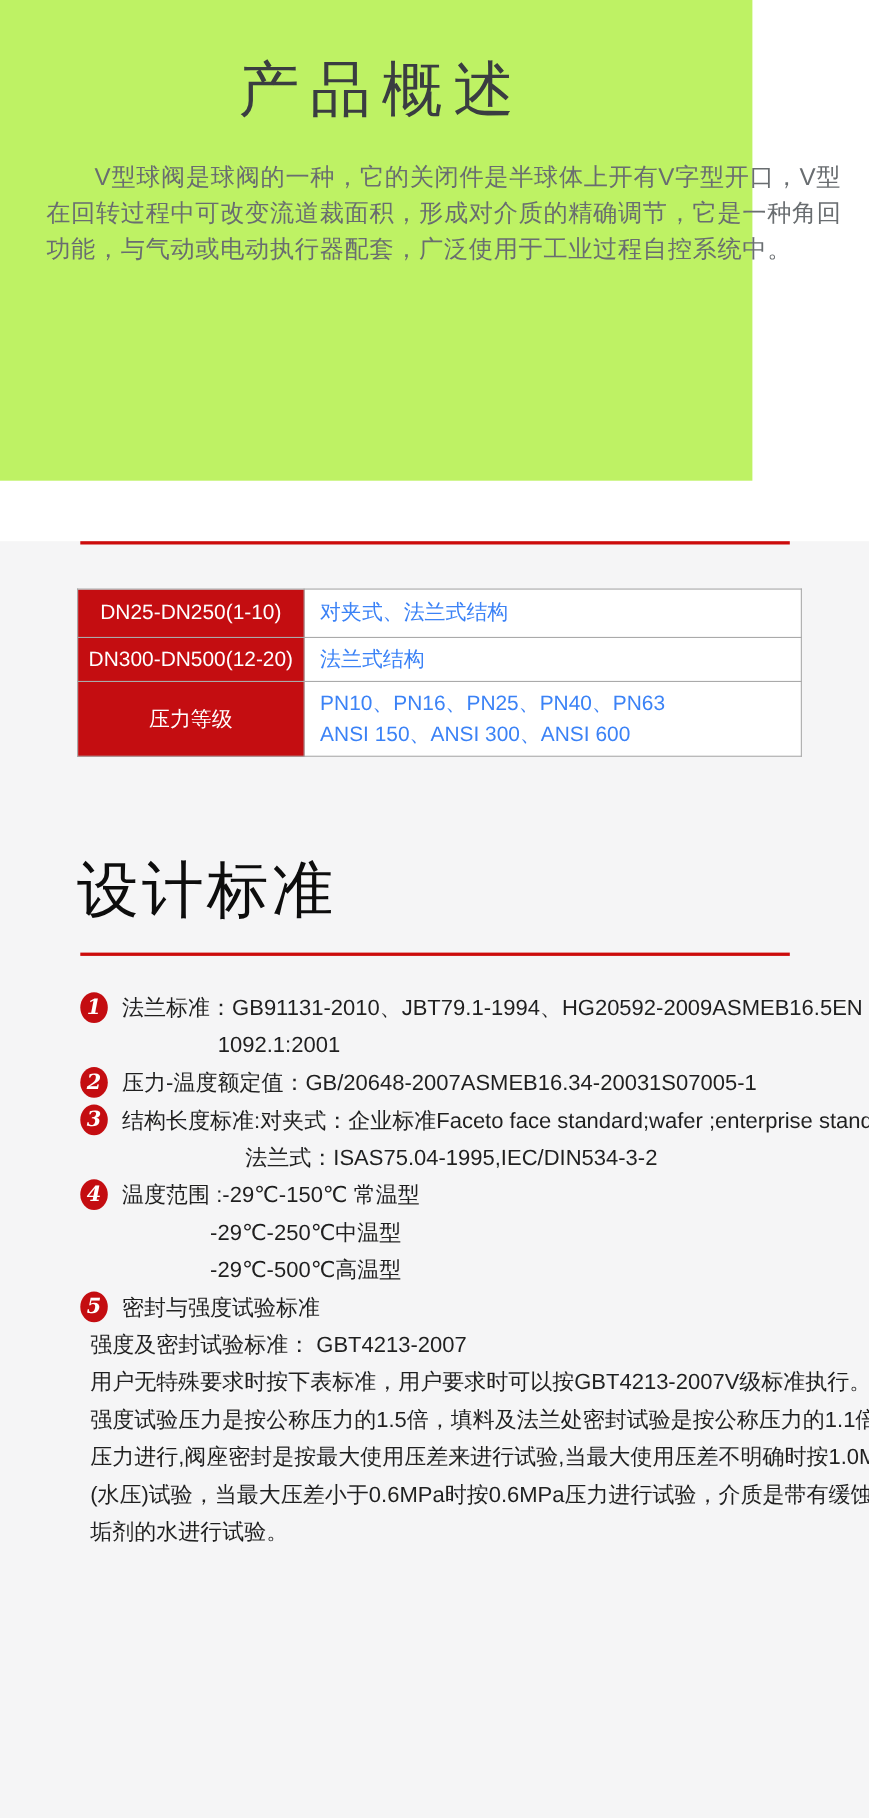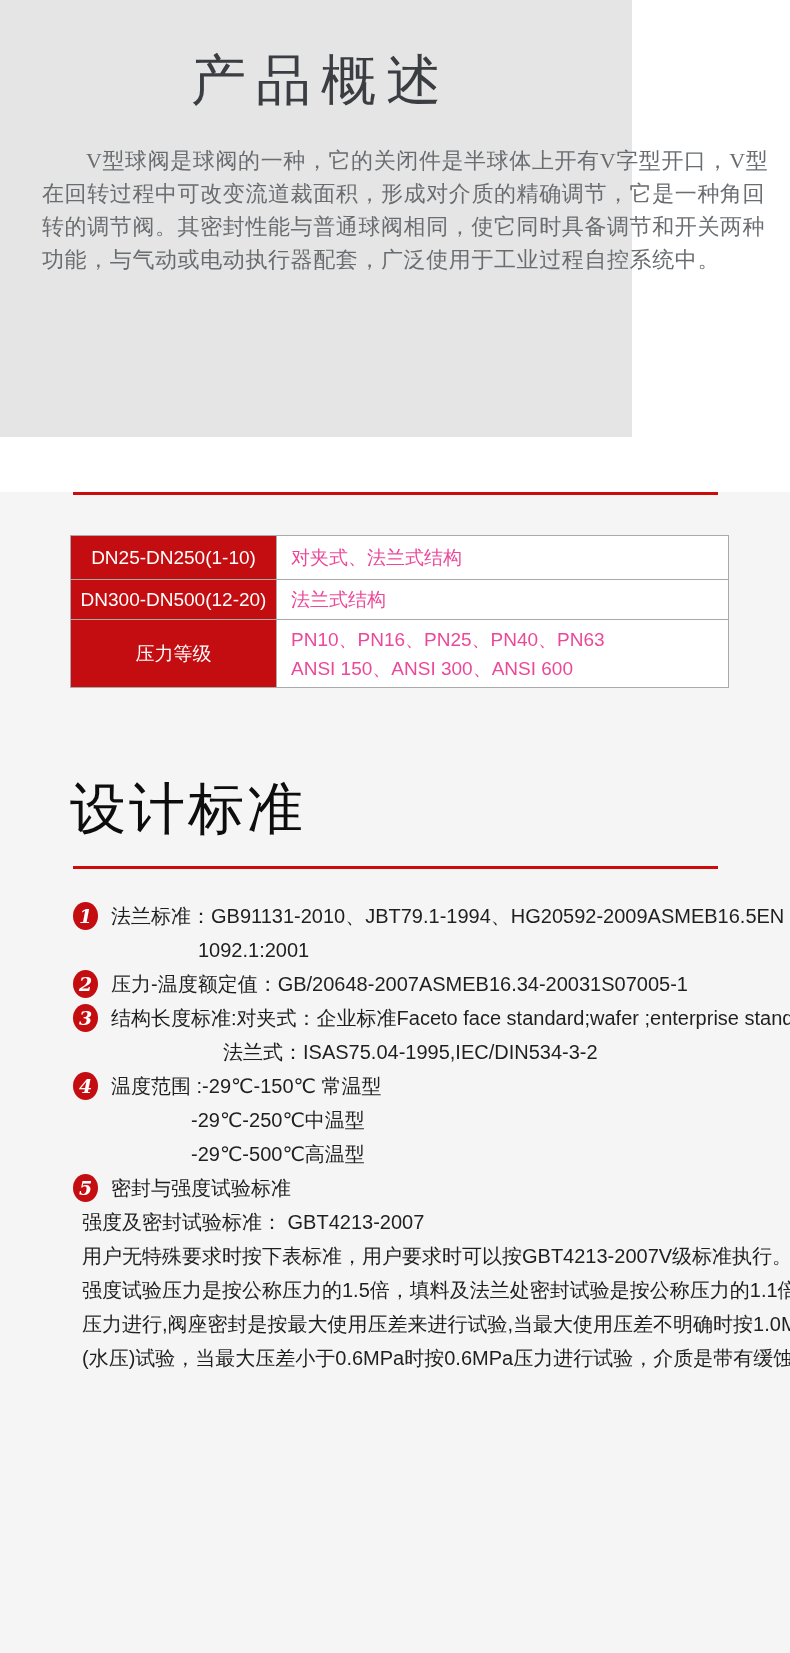--- a/index.html
+++ b/index.html
@@ -6,21 +6,21 @@
   html,body { width:790px; }
   body {
     height:1653px;
     font-family:"Liberation Sans","DejaVu Sans",sans-serif;
     background:#ffffff;
     overflow:hidden;
     position:relative;
   }
 
   
-  .overview { width:632px; height:437px; background:#e5e5e5;font-family:Liberation Serif, serif; }
+  .overview { width:684px; height:437px; background:#bef264; }
   .overview-title {
     padding-top:48px;
     text-align:center;
     font-size:55px;
     font-weight:500;
     color:#3a3d41;
     letter-spacing:10px;
     margin-left:10px;
     line-height:1.2;
   }
@@ -66,21 +66,21 @@
   .type-table th {
     width:206px;
     background:#c40d11;
     color:#ffffff;
     font-weight:400;
     font-size:19px;
     text-align:center;
   }
   .type-table td {
     background:#ffffff;
-    color:#ec4899;
+    color:#3b82f6;
     font-size:19px;
     padding-left:14px;
     vertical-align:middle;
   }
   .row-s { height:44px; }
   .row-m { height:40px; }
   .row-l { height:68px; }
   .cell-line { line-height:29px; }
 
   .title-2 { margin-top:86px; }
@@ -115,21 +115,20 @@
   .ind-c      { padding-left:118px; }
 </style>
 </head>
 <body>
 
 <section class="overview">
   <h1 class="overview-title">产品概述</h1>
   <div class="overview-para">
     <div class="pline first">V型球阀是球阀的一种，它的关闭件是半球体上开有V字型开口，V型</div>
     <div class="pline">在回转过程中可改变流道裁面积，形成对介质的精确调节，它是一种角回</div>
-    <div class="pline">转的调节阀。其密封性能与普通球阀相同，使它同时具备调节和开关两种</div>
     <div class="pline">功能，与气动或电动执行器配套，广泛使用于工业过程自控系统中。</div>
   </div>
 </section>
 
 <section class="content">
 
   <div class="red-rule rule-1"></div>
 
   <table class="type-table">
     <tbody>
@@ -199,15 +198,18 @@
     </div>
     <div class="std-row ind-plain">
       <span>强度试验压力是按公称压力的1.5倍，填料及法兰处密封试验是按公称压力的1.1倍</span>
     </div>
     <div class="std-row ind-plain">
       <span>压力进行,阀座密封是按最大使用压差来进行试验,当最大使用压差不明确时按1.0MDa</span>
     </div>
     <div class="std-row ind-plain">
       <span>(水压)试验，当最大压差小于0.6MPa时按0.6MPa压力进行试验，介质是带有缓蚀阻</span>
     </div>
+    <div class="std-row ind-plain">
+      <span>垢剂的水进行试验。</span>
+    </div>
   </div>
 
 </section>
 
 </body></html>

